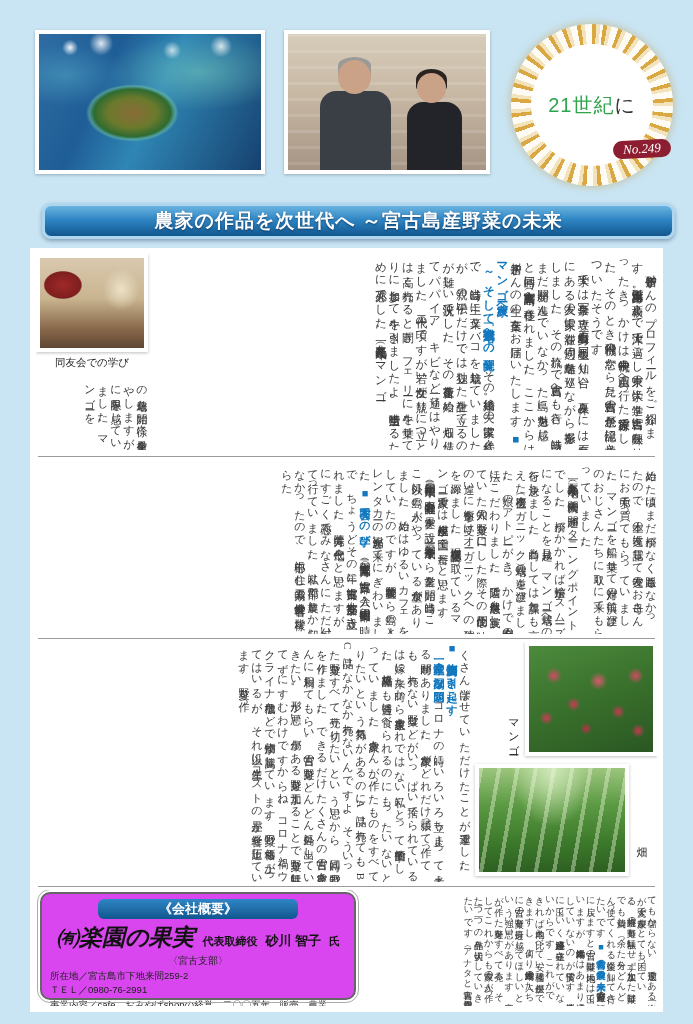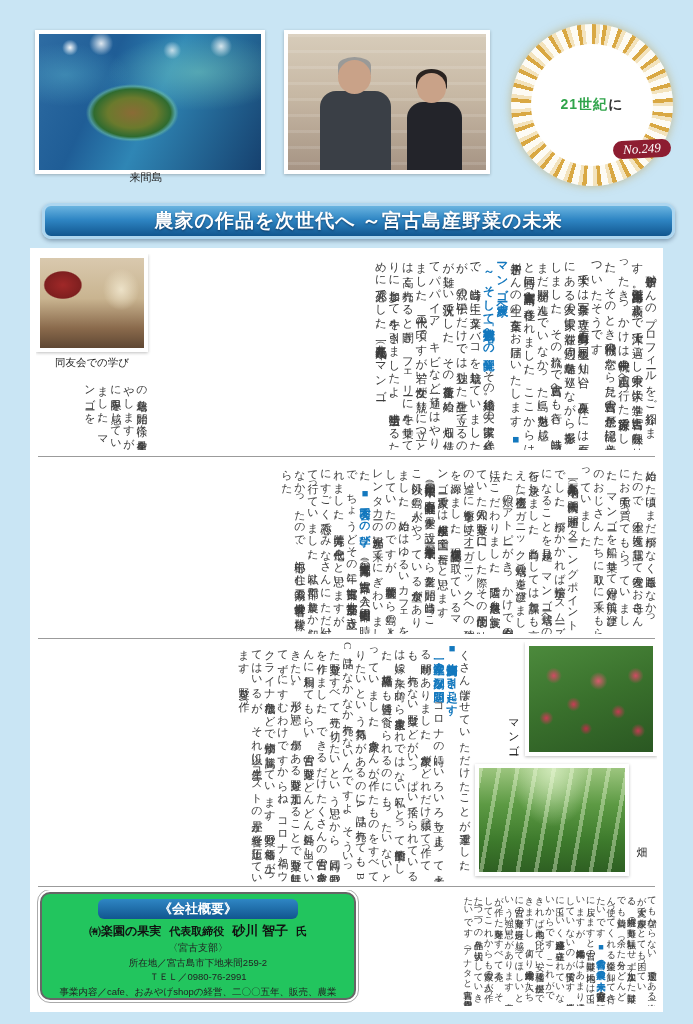--- a/index.html
+++ b/index.html
@@ -32,21 +32,21 @@
   .hair1{position:absolute;left:25%;bottom:70%;width:17%;height:13%;border-radius:50% 50% 0 0;background:#9a9a98;}
   .hair2{position:absolute;left:64.5%;bottom:58%;width:16%;height:16%;border-radius:50% 50% 20% 20%;background:#2a2320;}
   
   .badge{position:absolute;right:12px;top:24px;width:178px;height:168px;}
   .badge-ring{position:absolute;left:8px;top:0;width:162px;height:162px;border-radius:50%;
     background:repeating-conic-gradient(from 8deg,#d9a843 0deg 3deg,#f3e3bd 3deg 6deg,#fdfbf4 6deg 11deg);
     box-shadow:0 0 10px rgba(190,150,60,.55);}
   .badge-inner{position:absolute;left:28px;top:20px;width:122px;height:122px;border-radius:50%;background:#fff;
     display:flex;flex-direction:column;align-items:center;justify-content:center;
     font-family:"Liberation Sans","DejaVu Sans",sans-serif;}
-  .badge-l1{font-size:14px;font-weight:bold;letter-spacing:1px;white-space:nowrap;}
+  .badge-l1{font-size:20px;font-weight:normal;letter-spacing:1px;white-space:nowrap;}
   .badge-era{color:#2fa44a;}
   .badge-ni{color:#333;}
   .badge-l2{font-size:30px;font-weight:bold;margin-top:2px;white-space:nowrap;}
   .badge-kagayaku{color:#f08300;font-size:36px;}
   .badge-ku{color:#333;}
   .badge-no{position:absolute;right:10px;bottom:34px;background:#8d1d31;color:#fff;border-radius:14px;
     padding:1px 10px;font-size:13px;font-style:italic;font-family:"Liberation Serif",serif;transform:rotate(-3deg);}
   
   .banner{position:absolute;left:42px;top:203px;width:633px;height:36px;border-radius:9px;
     background:linear-gradient(180deg,#6ab4e0 0%,#2f86c4 45%,#11568f 100%);
@@ -88,40 +88,39 @@
   .field-frame{right:28px;top:122px;width:146px;height:104px;}
   .field-photo{background:
     repeating-linear-gradient(100deg, rgba(235,248,215,.4) 0 4px, transparent 4px 18px),
     radial-gradient(ellipse at 50% 0%, #cfe8b8 0%, transparent 40%),
     linear-gradient(180deg,#9cc57e 0%,#5d9a44 35%,#3d7a2c 70%,#2e5f22 100%);}
   .vcap{writing-mode:vertical-rl;font-family:"Liberation Sans","DejaVu Sans",sans-serif;
     font-size:11px;color:#222;position:absolute;}
   
   .b4{top:642px;height:116px;}
   .b4-text{position:absolute;top:0;bottom:0;left:330px;right:0;font-size:9.2px;line-height:10.2px;letter-spacing:.2px;}
-  .co-box{position:absolute;left:4px;top:2px;width:316px;height:108px;background:#22c55e;
+  .co-box{position:absolute;left:4px;top:2px;width:316px;height:108px;background:#d946ef;
     border:2px solid #666;border-radius:10px;outline:1px solid #aaa;outline-offset:2px;
     font-family:"Liberation Sans","DejaVu Sans",sans-serif;box-sizing:border-box;}
   .co-head{width:200px;margin:5px auto 3px;text-align:center;color:#fff;font-weight:bold;font-size:13px;
     background:linear-gradient(180deg,#2f86c4,#11568f);border-radius:6px;padding:1px 0;}
   .co-namerow{display:flex;align-items:baseline;justify-content:center;gap:8px;}
-  .co-name{font-size:12px;font-weight:bold;color:#111;}
+  .co-name{font-size:23px;font-weight:bold;color:#111;font-style:italic;}
   .co-rep{font-size:11px;font-weight:bold;color:#111;}
   .co-branch{text-align:center;font-size:10px;color:#222;margin-top:1px;font-family:Liberation Serif, serif;}
-  .co-details{font-size:9.5px;color:#222;margin:2px 8px 0;line-height:1.3;text-align:center;}
+  .co-details{font-size:9.5px;color:#222;margin:2px 8px 0;line-height:1.3;}
 </style>
 </head>
 <body>
 
 <div class="page">
 
   <div class="photo-frame" style="left:35px;top:30px;width:222px;height:136px;">
     <div class="photo island-photo"></div>
   </div>
-  <div class="caption" style="left:35px;top:170px;width:222px;">来間島</div>
 
   <div class="photo-frame" style="left:284px;top:30px;width:198px;height:136px;">
     <div class="photo people-photo">
       <div class="person p1-body"></div>
       <div class="hair1"></div>
       <div class="head p1-head"></div>
       <div class="person p2-body"></div>
       <div class="hair2"></div>
       <div class="head p2-head"></div>
     </div>

